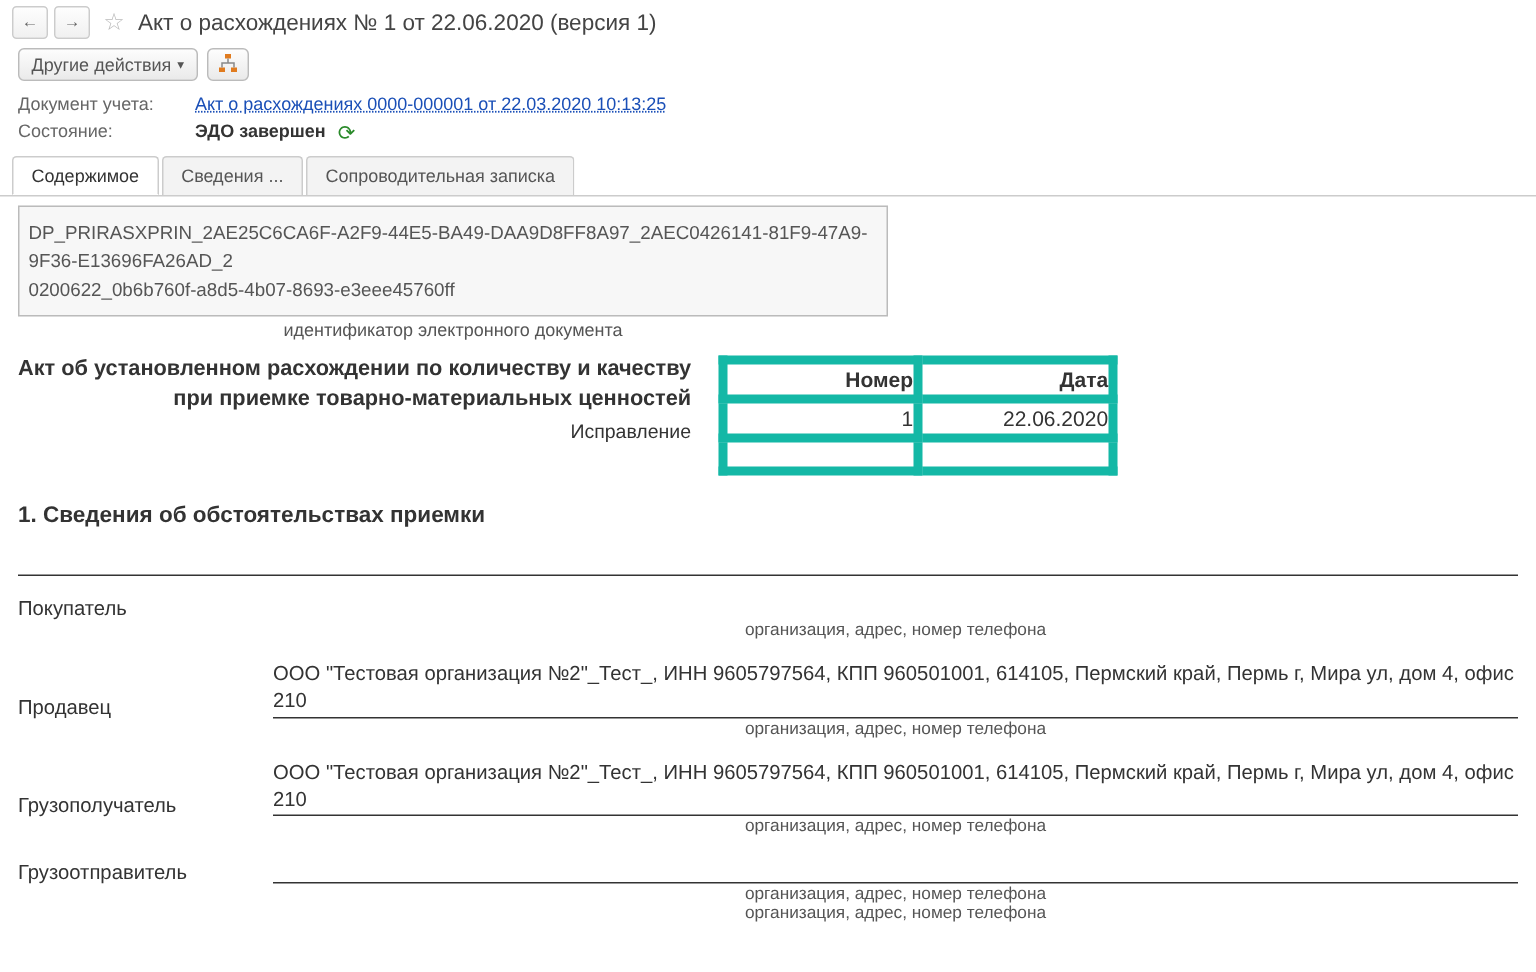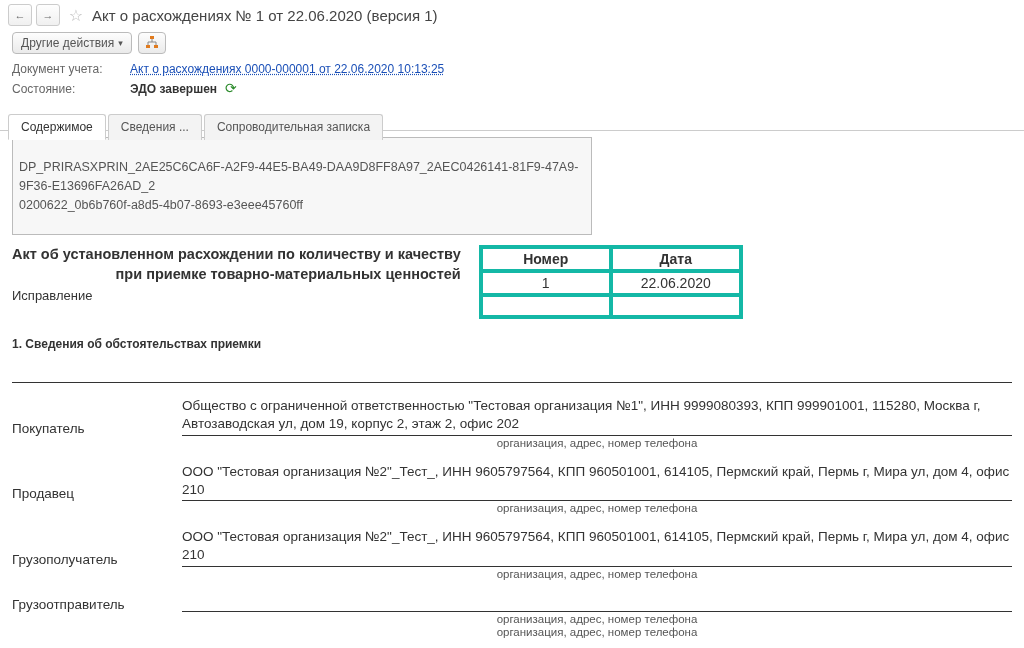--- a/index.html
+++ b/index.html
@@ -51,46 +51,46 @@
     justify-content:flex-end;
   }
   .icon-btn {
     border:1px solid #bbb;
     background: linear-gradient(#fdfdfd,#eaeaea);
     border-radius: 4px;
     width: 28px; height:22px;
     display:flex; align-items:center; justify-content:center;
     cursor:pointer;
   }
-  .meta-row { padding: 2px 12px; font-size: 12px; color:#555; display:flex; gap:8px; align-items:flex-end;}
+  .meta-row { padding: 2px 12px; font-size: 12px; color:#555; display:flex; gap:8px; align-items:flex-start;}
   .meta-label { color:#666; min-width: 110px;}
   .link { color:#1a4fb7; text-decoration: underline dotted; cursor:pointer;}
   .status-val { font-weight: bold; color:#333;}
   .refresh-icon { color:#2a8a2a; font-size:14px; cursor:pointer;}
   .tabs {
     display:flex; border-bottom:1px solid #ccc; margin-top:6px; padding-left:8px;
   }
   .tab {
     border:1px solid #ccc;
     border-bottom: none;
     background:#f3f3f3;
     padding:5px 12px;
     font-size:12px;
     color:#555;
     margin-right:2px;
     border-radius: 3px 3px 0 0;
     cursor:pointer;
-    position:relative; top:10px;
+    position:relative; top:0;
   }
   .tab.active { background:#fff; color:#333; border-bottom:1px solid #fff;}
   .content { padding: 6px 12px 20px; }
   .id-box {
     border:1px solid #bbb;
     background:#f7f7f7;
-    padding:20px 6px;
+    padding:8px 6px;
     font-size:12.5px;
     color:#555;
     line-height:1.5;
     width: 580px;
   }
   .id-caption {
     font-size:12px; color:#555; text-align:center; width:580px; margin-top:2px;
   }
   .doc-header-row {
     display:flex; align-items:stretch; margin-top:10px; gap:12px;
@@ -98,35 +98,35 @@
   .doc-title-block {
     flex: 0 0 500px;
     text-align:right;
     font-size:14.5px;
     font-weight:bold;
     color:#333;
     padding-right:6px;
     line-height:1.35;
   }
   .doc-title-sub {
-    text-align:left; font-size:13px; color:#333; padding-right:6px; margin-top:4px;
+    text-align:right; font-size:13px; color:#333; padding-right:6px; margin-top:4px;
   }
   .num-date-table {
     border-collapse: collapse;
   }
   .num-date-table th, .num-date-table td {
-    border:4px solid #14b8a6;
+    border:6px solid #14b8a6;
     font-size:14px;
-    text-align:center;
+    text-align:right;
     padding:2px 0;
     width:130px;
     height:22px;
   }
   .section-h {
-    font-size:12px; font-weight:bold; color:#333; margin:18px 0 14px;
+    font-size:15px; font-weight:bold; color:#333; margin:18px 0 14px;
   }
   .field-row {
     display:flex; align-items:flex-end; margin-top:14px;
   }
   .field-label {
     flex: 0 0 170px;
     font-size:13.5px;
     color:#333;
   }
   .field-value {
@@ -171,39 +171,40 @@
       <rect x="5" y="0" width="4" height="3" fill="#e07b1f"></rect>
       <rect x="1" y="9" width="4" height="3" fill="#e07b1f"></rect>
       <rect x="9" y="9" width="4" height="3" fill="#e07b1f"></rect>
       <path d="M7 3 V6 M3 9 V6 H11 V9" stroke="#888" fill="none" stroke-width="1"></path>
     </svg>
   </div>
 </div>
 
 <div class="meta-row">
   <span class="meta-label">Документ учета:</span>
-  <span class="link">Акт о расхождениях 0000-000001 от 22.06.2020 10:13:25</span>
+  <span class="link">Акт о расхождениях 0000-000001 от 22.03.2020 10:13:25</span>
 </div>
 <div class="meta-row">
   <span class="meta-label">Состояние:</span>
   <span class="status-val">ЭДО завершен</span>
   <span class="refresh-icon">⟳</span>
 </div>
 
 <div class="tabs">
   <div class="tab active">Содержимое</div>
   <div class="tab">Сведения ...</div>
   <div class="tab">Сопроводительная записка</div>
 </div>
 
 <div class="content">
   <div class="id-box">
     <div>DP_PRIRASXPRIN_2AE25C6CA6F-A2F9-44E5-BA49-DAA9D8FF8A97_2AEC0426141-81F9-47A9-9F36-E13696FA26AD_2</div>
     <div>0200622_0b6b760f-a8d5-4b07-8693-e3eee45760ff</div>
   </div>
+  <div class="id-caption">идентификатор электронного документа</div>
 
   <div class="doc-header-row">
     <div>
       <div class="doc-title-block">
         <div>Акт об установленном расхождении по количеству и качеству</div>
         <div>при приемке товарно-материальных ценностей</div>
       </div>
       <div class="doc-title-sub">Исправление</div>
     </div>
     <table class="num-date-table">
@@ -225,21 +226,20 @@
   </div>
 
   <div class="section-h">1. Сведения об обстоятельствах приемки</div>
 
   <div class="field-row">
     <div class="field-value"></div>
   </div>
 
   <div class="field-row">
     <div class="field-label">Покупатель</div>
-    <div class="field-value">Общество с ограниченной ответственностью "Тестовая организация №1", ИНН 9999080393, КПП 999901001, 115280, Москва г, Автозаводская ул, дом 19, корпус 2, этаж 2, офис 202</div>
   </div>
   <div class="field-caption">организация, адрес, номер телефона</div>
 
   <div class="field-row">
     <div class="field-label">Продавец</div>
     <div class="field-value">ООО "Тестовая организация №2"_Тест_, ИНН 9605797564, КПП 960501001, 614105, Пермский край, Пермь г, Мира ул, дом 4, офис 210</div>
   </div>
   <div class="field-caption">организация, адрес, номер телефона</div>
 
   <div class="field-row">

